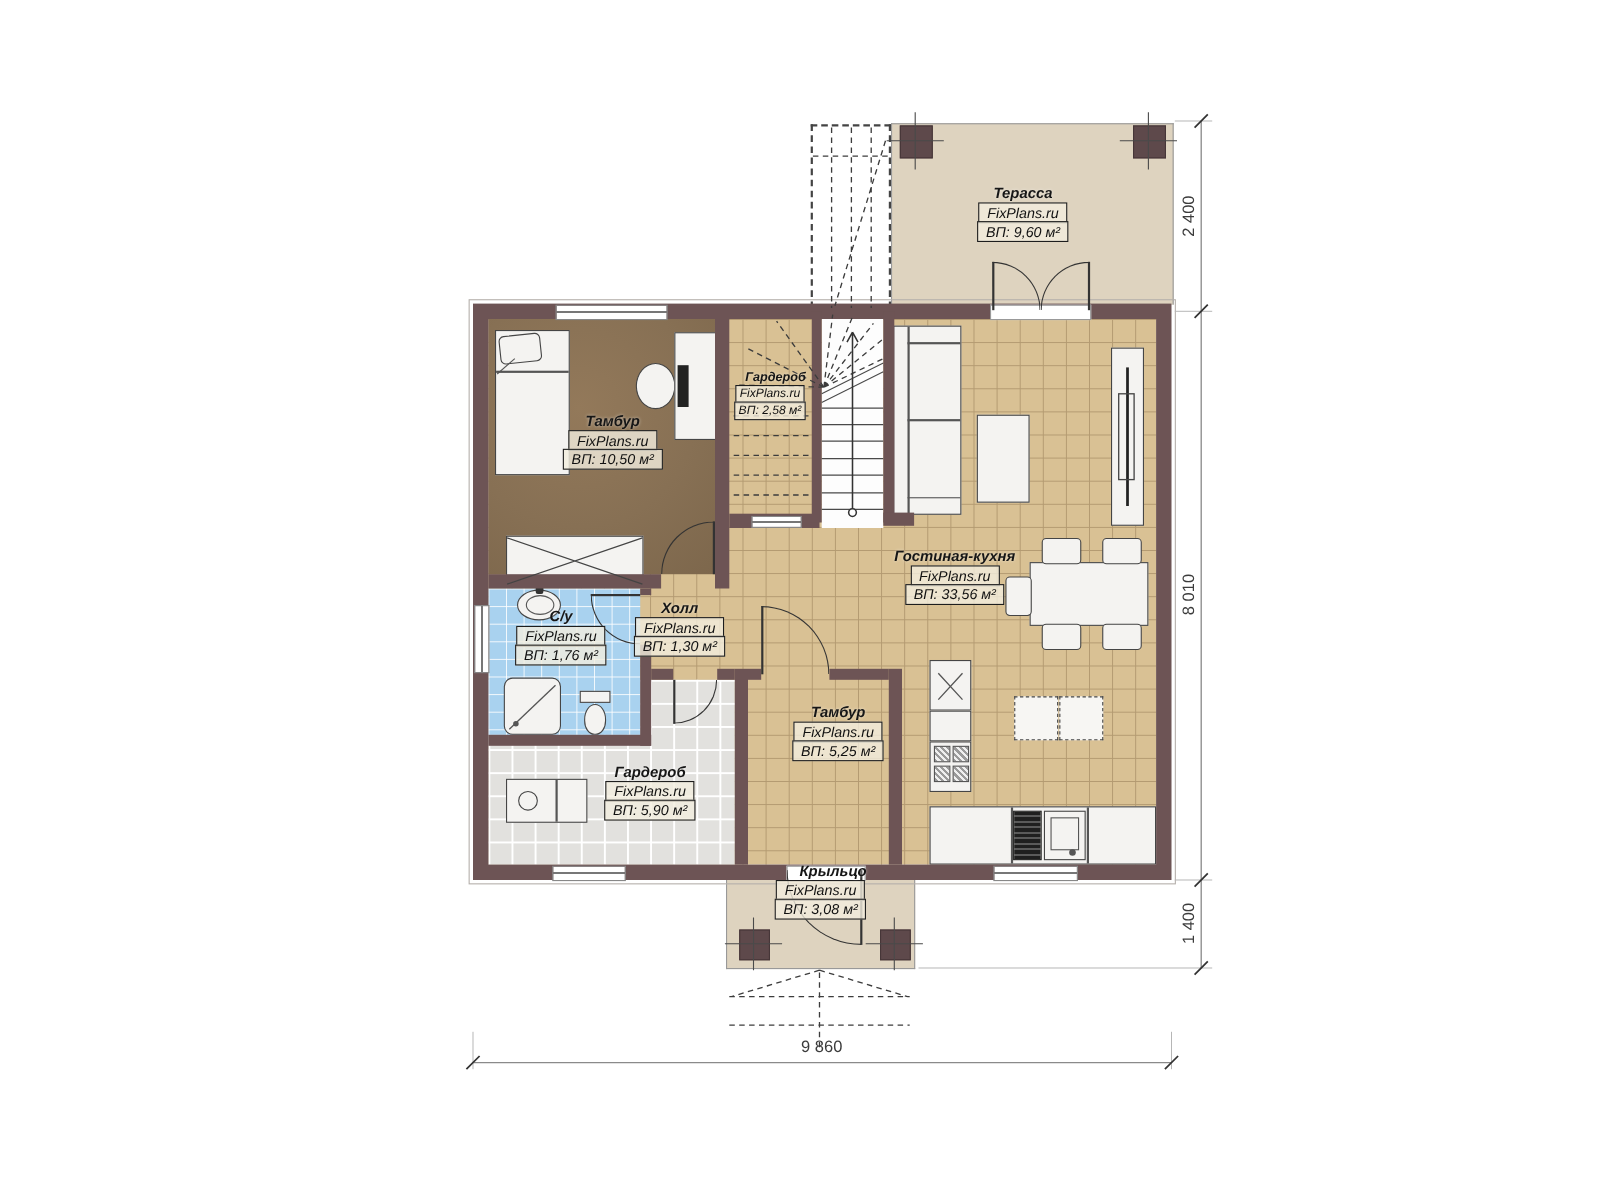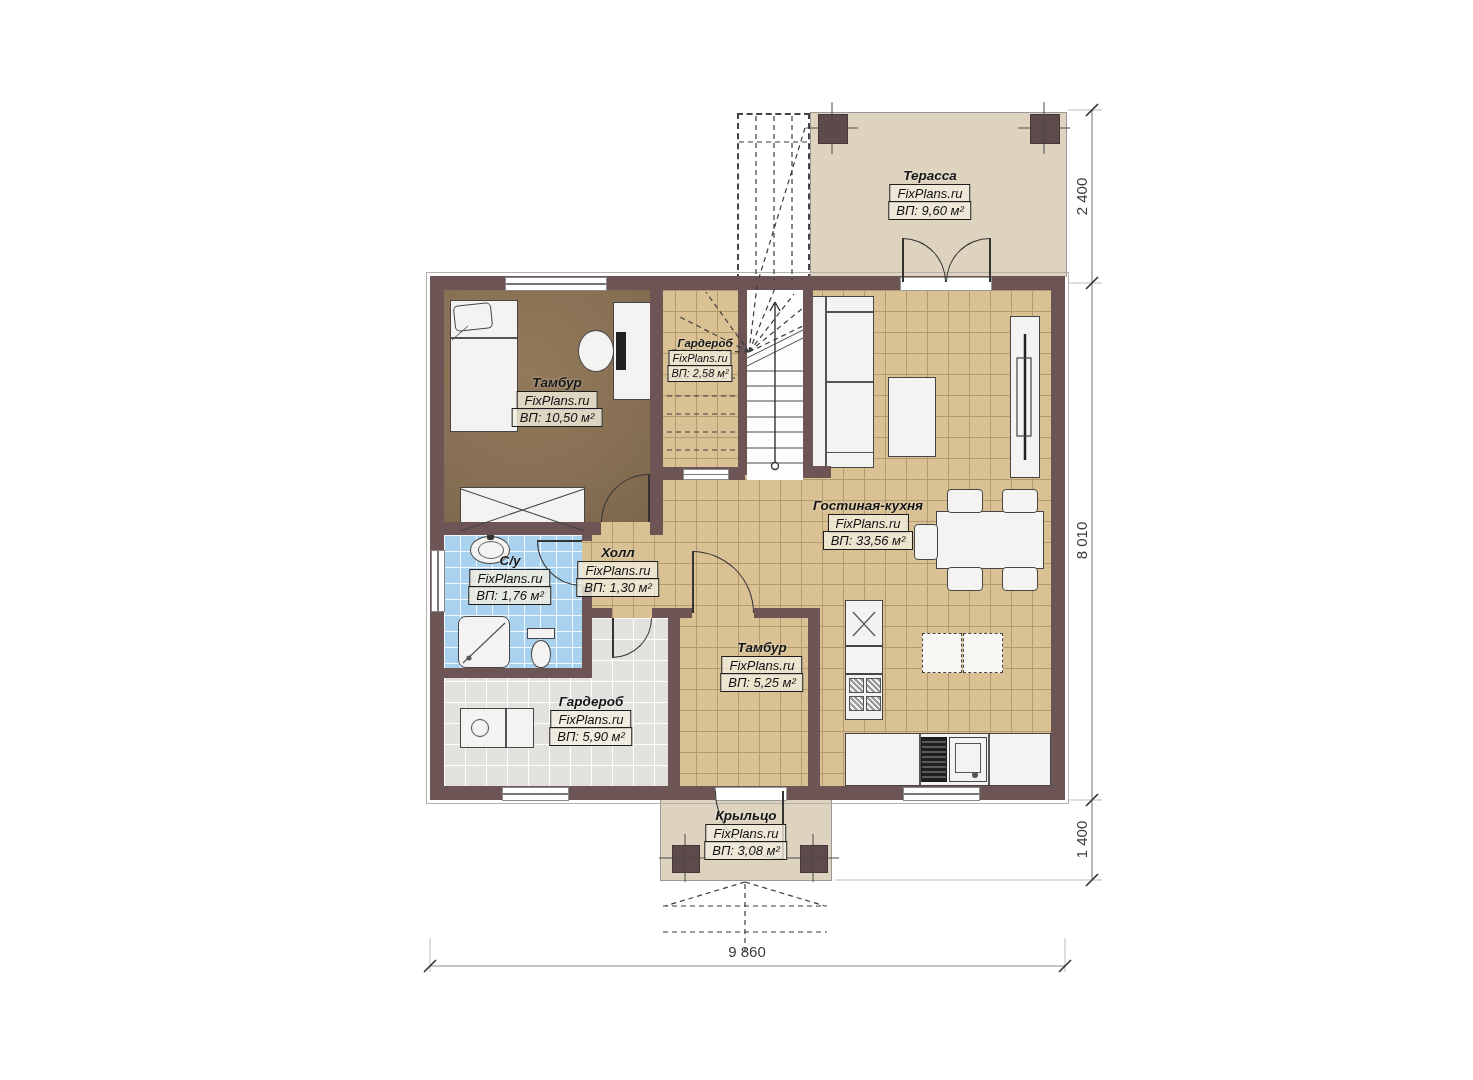--- a/index.html
+++ b/index.html
@@ -267,21 +267,21 @@
   <div class="room-label" style="left:591px;top:694px;">
     <div class="room-name">Гардероб</div>
     <div class="lbl-box">FixPlans.ru</div>
     <div class="lbl-box">ВП: 5,90 м²</div>
   </div>
   <div class="room-label" style="left:740px;top:640px;margin-left:22px;">
     <div class="room-name">Тамбур</div>
     <div class="lbl-box">FixPlans.ru</div>
     <div class="lbl-box">ВП: 5,25 м²</div>
   </div>
-  <div class="room-label" style="left:746px;top:808px;">
+  <div class="room-label" style="left:746px;top:784px;text-align:right;">
     <div class="room-name">Крыльцо</div>
     <div class="lbl-box">FixPlans.ru</div>
     <div class="lbl-box">ВП: 3,08 м²</div>
   </div>
 
   <div class="dim v" style="left:1056px;top:188px;width:50px;">2 400</div>
   <div class="dim v" style="left:1056px;top:532px;width:50px;">8 010</div>
   <div class="dim v" style="left:1056px;top:831px;width:50px;">1 400</div>
   <div class="dim" style="left:707px;top:943px;width:80px;">9 860</div>
 

